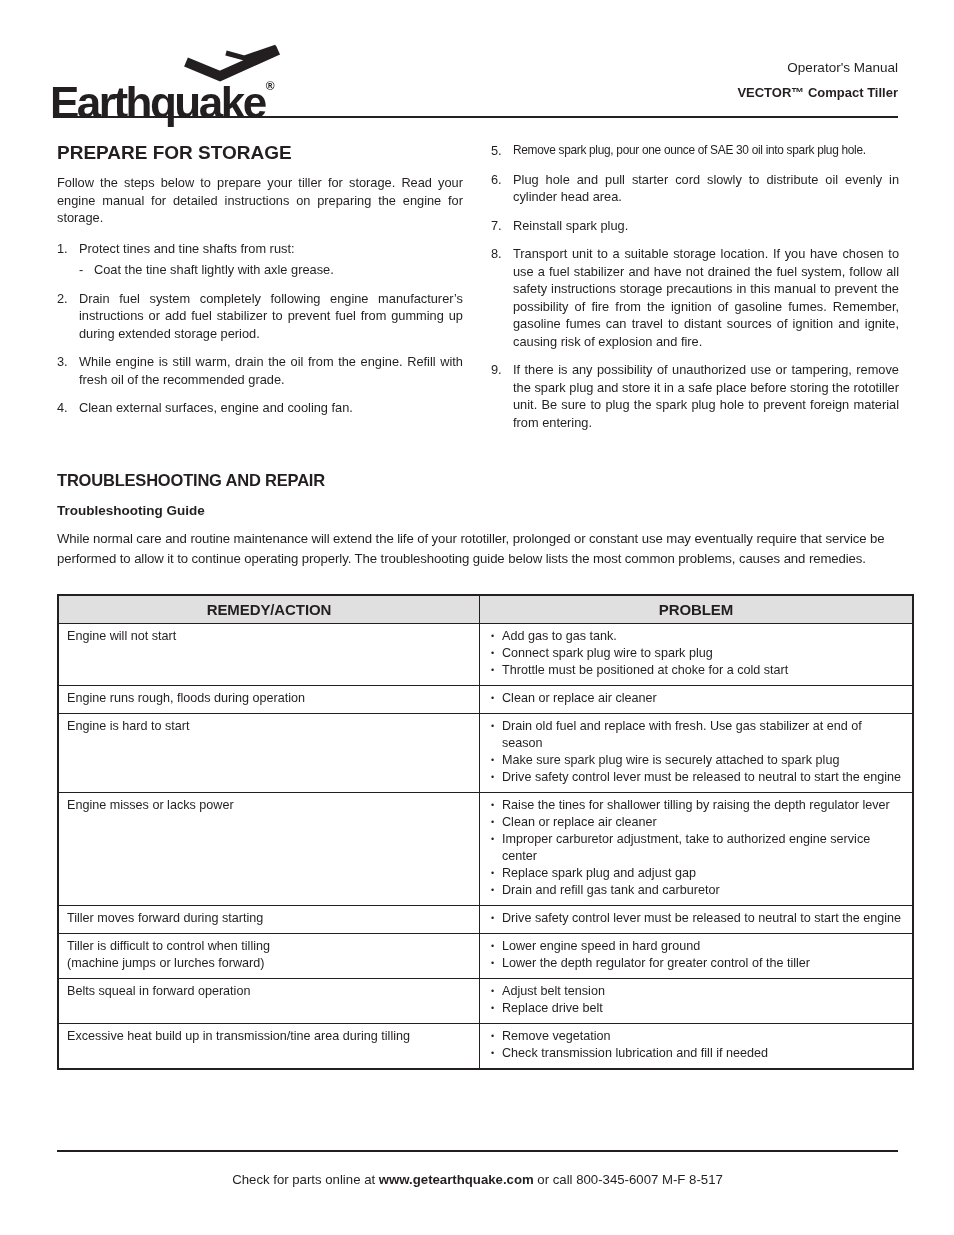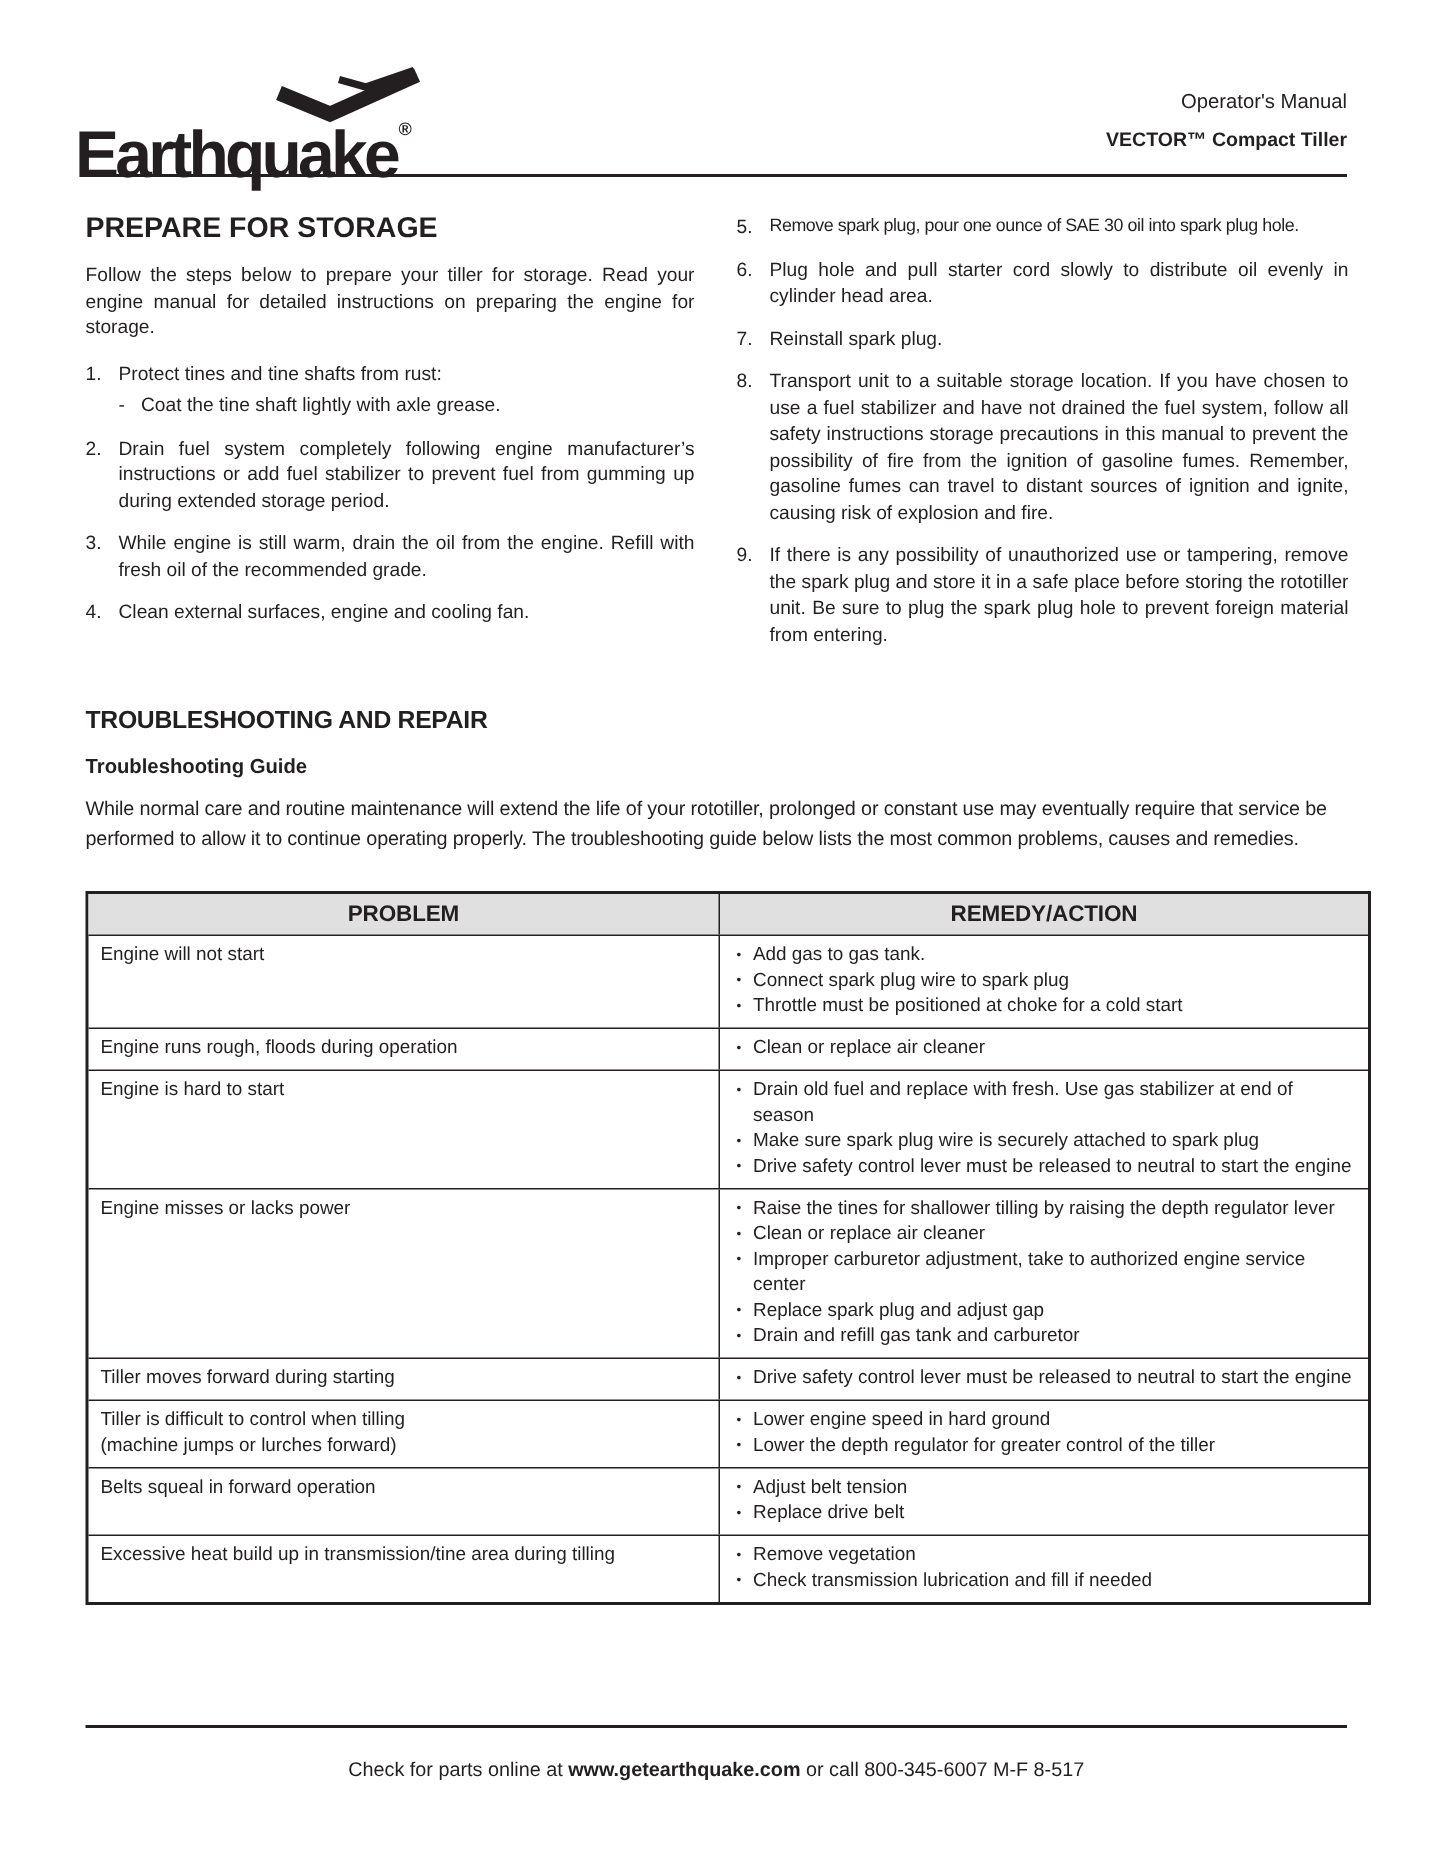--- a/index.html
+++ b/index.html
@@ -133,22 +133,22 @@
     </div>
   </div>
 
   <div class="section-trouble">
     <div class="h3">TROUBLESHOOTING AND REPAIR</div>
     <div class="h4">Troubleshooting Guide</div>
     <p class="tr-intro">While normal care and routine maintenance will extend the life of your rototiller, prolonged or constant use may eventually require that service be performed to allow it to continue operating properly. The troubleshooting guide below lists the most common problems, causes and remedies.</p>
 
     <div class="ttable">
       <div class="thead">
+        <div class="th">REMEDY/ACTION</div>
         <div class="th">PROBLEM</div>
-        <div class="th">REMEDY/ACTION</div>
       </div>
       <div id="table-body">
           <div class="trow">
             <div class="td-problem">
               <div>Engine will not start</div>
             </div>
             <div class="td-remedy">
               <div class="remedy">
                 <span class="remedy-bullet">•</span>
                 <span class="remedy-text">Add gas to gas tank.</span>

